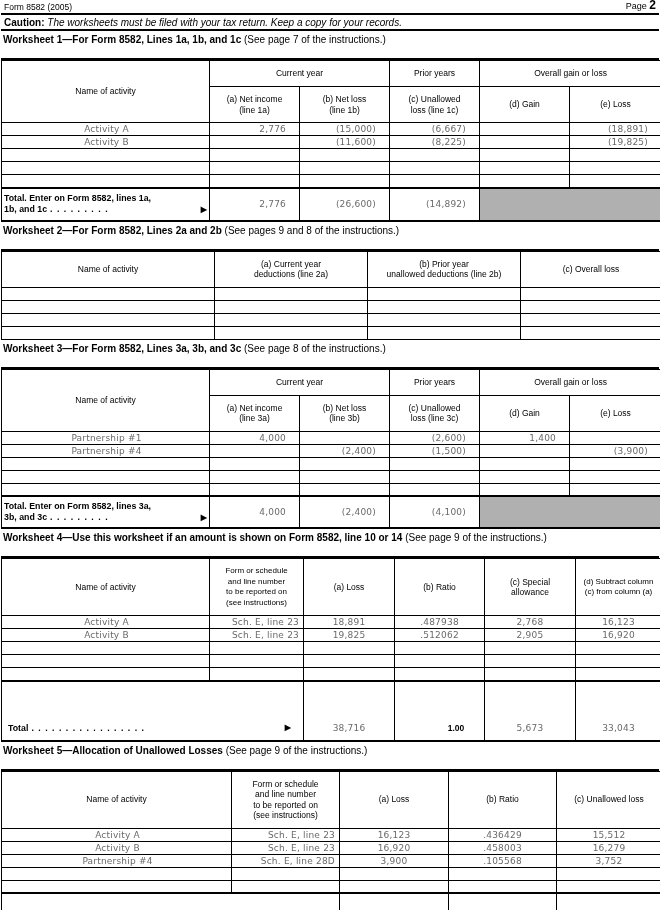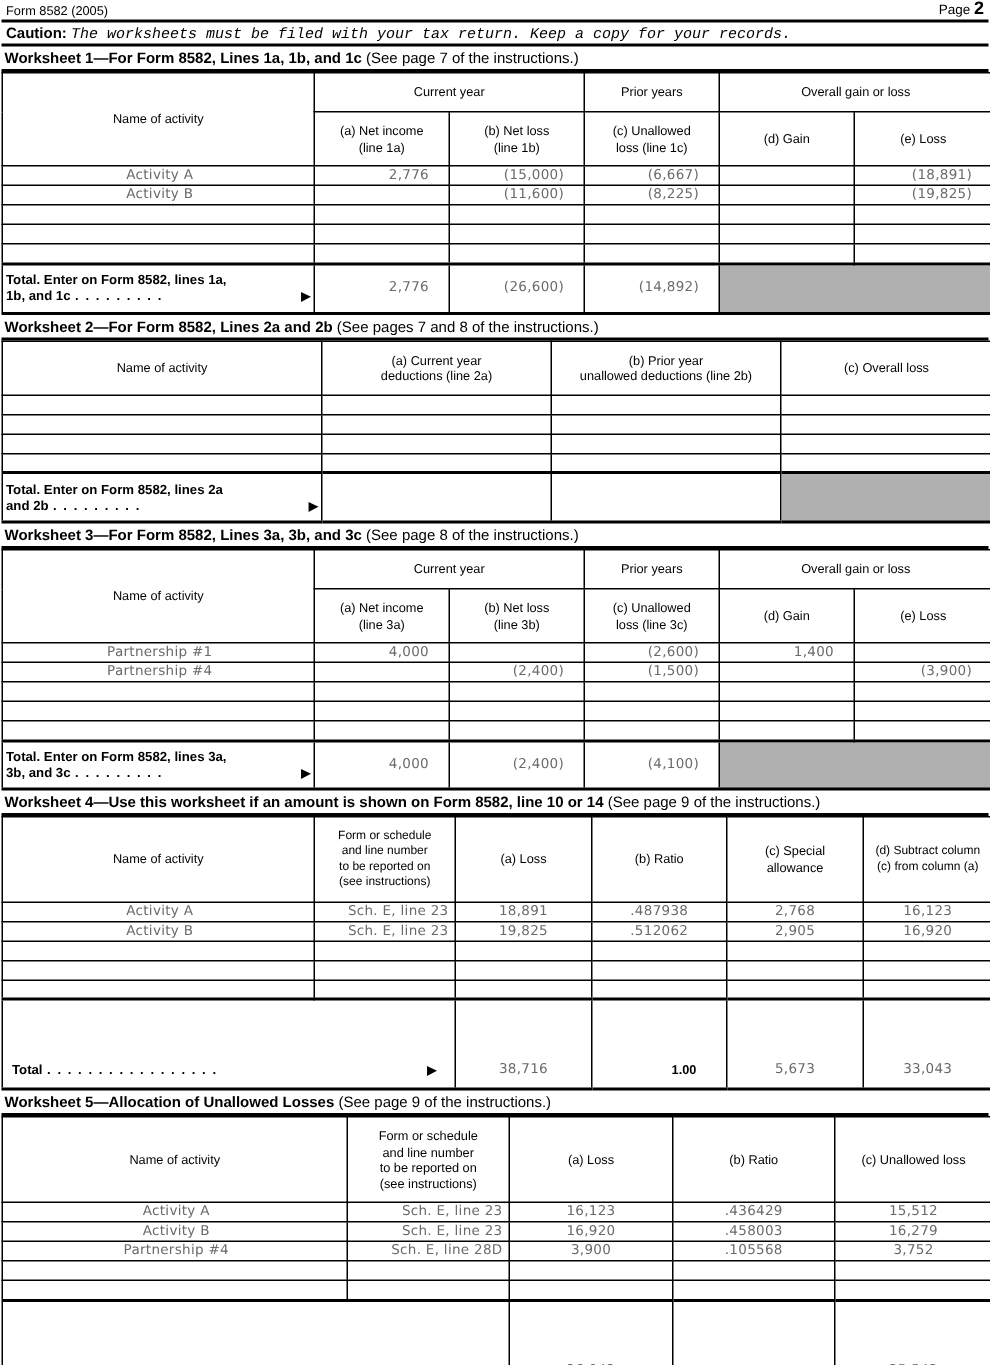--- a/index.html
+++ b/index.html
@@ -8,27 +8,27 @@
   body { padding:0 1px; }
 
   
   .page-header { display:flex; justify-content:space-between; align-items:flex-end;
     height:15px; border-bottom:2px solid #000; padding:1px 3px; }
   .hdr-form { font-size:8.5px; }
   .hdr-page { font-size:9px; }
   .hdr-page .pgnum { font-weight:bold; font-size:12px; }
   .caution-line { font-size:10px; padding:2px 3px 1px; border-bottom:2px solid #000; height:16px; }
   .caution-line .cap { font-weight:bold; }
-  .caution-line .captext { font-style:italic;font-family:Liberation Mono, monospace; }
+  .caution-line .captext { font-style:italic; }
   .page-footer { text-align:right; font-size:9px; padding:3px 4px 0 0; }
   .page-footer .fnum { font-weight:bold; font-size:12px; }
   .page-footer .fyr { font-size:8px; }
 
   
-  .ws-title { font-size:10px; padding:3px 2px 2px; border-bottom:2px solid #000; height:17px; }
+  .ws-title { font-size:10px; padding:3px 2px 2px; border-bottom:2px solid #000; height:29px; }
   .ws-title .tb { font-weight:bold; }
   .ws-title .tn { font-weight:normal; }
 
   
   table { width:660px; table-layout:fixed; border-collapse:collapse; }
   td, th { border:1px solid #000; font-size:8.5px; overflow:hidden; }
   th { font-weight:normal; text-align:center; white-space:pre-line; line-height:10.5px; padding:1px 2px; }
   td { height:13px; padding:0 4px; }
   .fill { color:#6a6a6a; font-family:"DejaVu Sans", sans-serif; font-size:9px; letter-spacing:0.2px; }
   td.num { text-align:right; padding-right:13px; }
@@ -149,21 +149,21 @@
     <td class="num fill">2,776</td>
     <td class="num fill">(26,600)</td>
     <td class="num fill">(14,892)</td>
     <td colspan="2" class="shaded" style="background: rgb(176, 176, 176);"></td>
   </tr>
 </tbody>
   </table>
 
 <div class="ws-title">
   <span class="tb">Worksheet 2—For Form 8582, Lines 2a and 2b</span>
-  <span class="tn">(See pages 7 and 8 of the instructions.)</span>
+  <span class="tn">(See pages 9 and 8 of the instructions.)</span>
 </div>
 <table>
   <colgroup>
       <col style="width:213px">
       <col style="width:153px">
       <col style="width:153px">
       <col style="width:141px">
     </colgroup>
   <tbody>
       <tr class="hdrw2">
@@ -190,33 +190,20 @@
     <td></td>
         <td></td>
         <td></td>
         <td></td>
   </tr>
   <tr>
     <td></td>
         <td></td>
         <td></td>
         <td></td>
-  </tr>
-  <tr class="total">
-    <td class="total-label" style="height:33px">
-      <div class="tl1">Total. Enter on Form 8582, lines 2a</div>
-      <div class="tl2">
-        <span>and 2b</span>
-        <span class="dots">. . . . . . . . .</span>
-        <span class="arrow">▶</span>
-      </div>
-    </td>
-    <td class="num fill"></td>
-    <td class="num fill"></td>
-    <td class="shaded" style="background: rgb(176, 176, 176);"></td>
   </tr>
 </tbody>
   </table>
 
 <div class="ws-title">
   <span class="tb">Worksheet 3—For Form 8582, Lines 3a, 3b, and 3c</span>
   <span class="tn">(See page 8 of the instructions.)</span>
 </div>
 <table>
   <colgroup>

